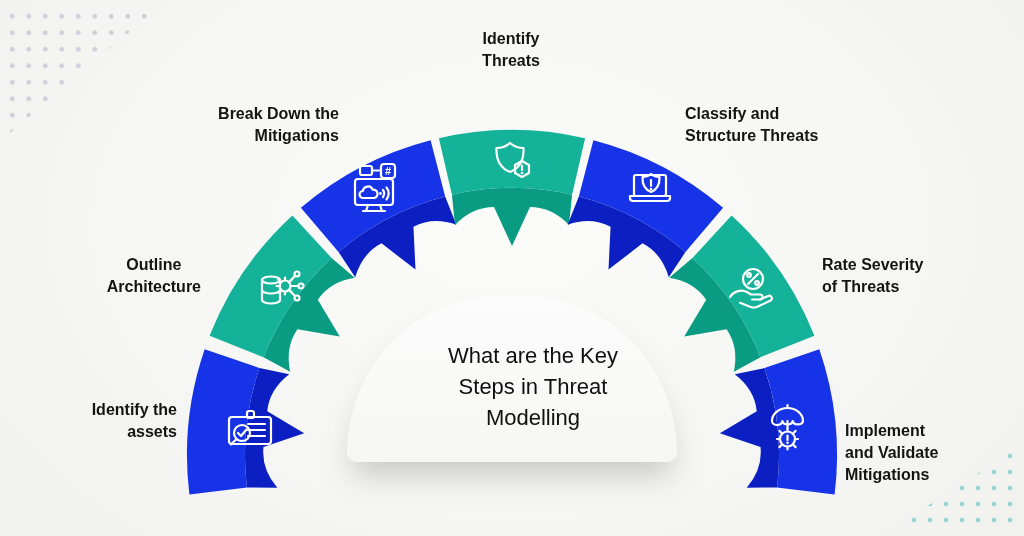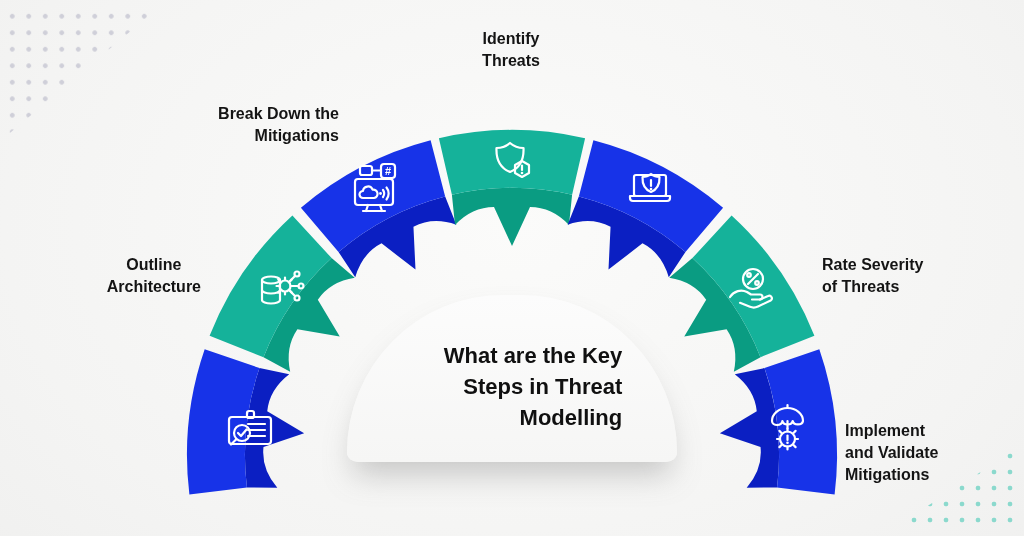--- a/index.html
+++ b/index.html
@@ -27,22 +27,22 @@
   .icon .dot{fill:#fff;stroke:none;}
   .icon text{fill:#fff;stroke:none;font-family:"Liberation Sans",sans-serif;font-weight:bold;}
   .dome{
     position:absolute;left:347px;top:295px;width:330px;height:167px;
     background:linear-gradient(180deg,#fcfcfc 0%,#f6f6f5 100%);
     border-radius:165px 165px 12px 12px / 167px 167px 10px 10px;
     box-shadow:0 18px 30px -6px rgba(110,110,110,.35);
     display:flex;align-items:center;justify-content:center;
   }
   .dome-title{
-    font-size:22px;font-weight:700;line-height:1.4;color:#101010;
-    text-align:right;white-space:pre-line;padding-top:18px;margin-left:42px;
+    font-size:22px;font-weight:400;line-height:1.4;color:#101010;
+    text-align:center;white-space:pre-line;padding-top:18px;margin-left:42px;
   }
   .label{
     position:absolute;font-size:16px;font-weight:700;line-height:1.38;
     color:#141414;white-space:pre-line;
   }
   .label.right{text-align:right;}
   .label.center{text-align:center;transform:translateX(-50%);}
 </style>
 </head>
 <body>
@@ -155,25 +155,29 @@
 
     </g>
   </svg>
 
   <div class="dome">
     <div class="dome-title">What are the Key
 Steps in Threat
 Modelling</div>
   </div>
 
+  <div class="label right" style="top:399px;right:847px;">Identify the
+assets</div>
   <div class="label right" style="top:254px;right:823px;text-align:center;">Outline
 Architecture</div>
   <div class="label right" style="top:103px;right:685px;">Break Down the
 Mitigations</div>
   <div class="label center" style="top:28px;left:511px;">Identify
 Threats</div>
+  <div class="label" style="top:103px;left:685px;">Classify and
+Structure Threats</div>
   <div class="label" style="top:254px;left:822px;">Rate Severity
 of Threats</div>
   <div class="label" style="top:394px;left:845px;margin-top:26px;">Implement
 and Validate
 Mitigations</div>
 
 </div>
 
 </body></html>

